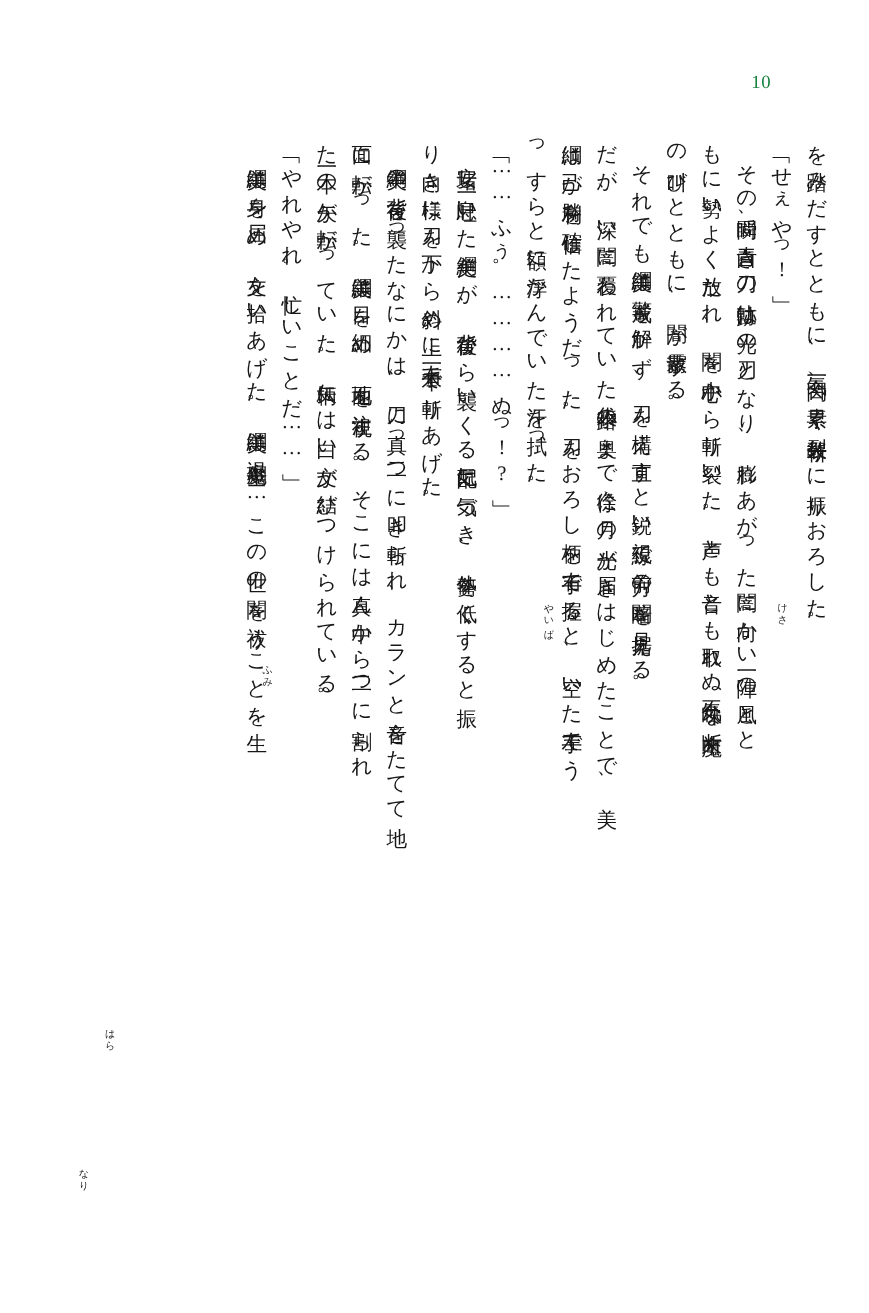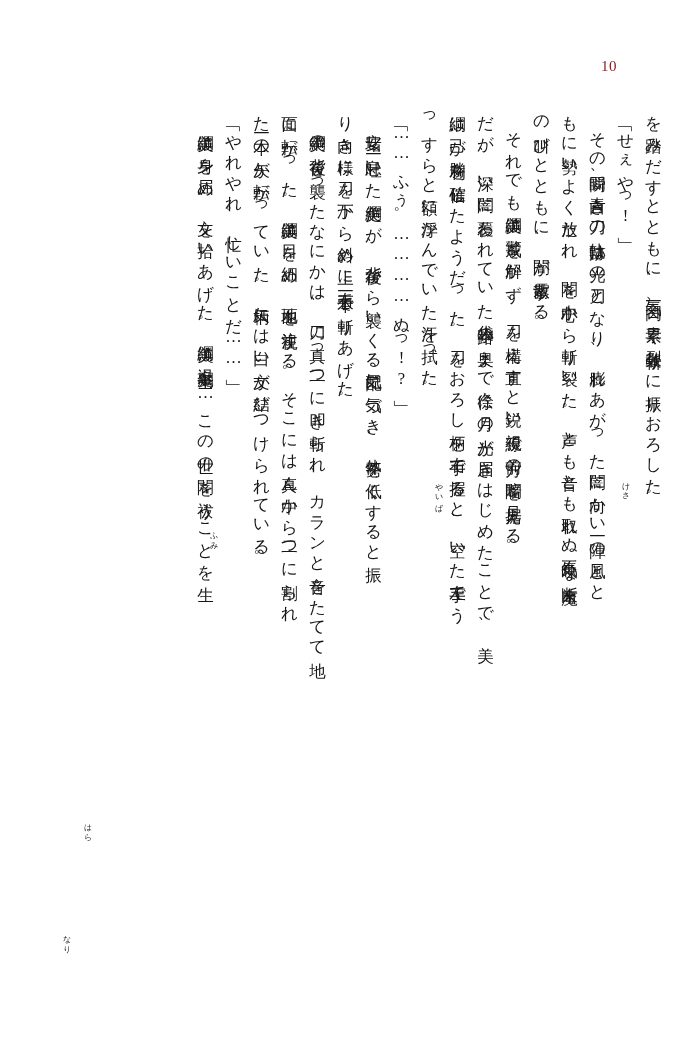--- a/index.html
+++ b/index.html
@@ -18,21 +18,21 @@
     background: #ffffff;
     overflow: hidden;
   }
   
   #page-number {
     position: absolute;
     top: 58px;
     right: 78px;
     font-size: 15px;
     font-family: "Liberation Serif", "DejaVu Serif", serif;
-    color: #7f1d1d;
+    color: #15803d;
     letter-spacing: 0.5px;
   }
   
   #body-text {
     position: absolute;
     top: 104px;
     right: 34px;
     left: 34px;
     height: 868px;
     display: flex;

